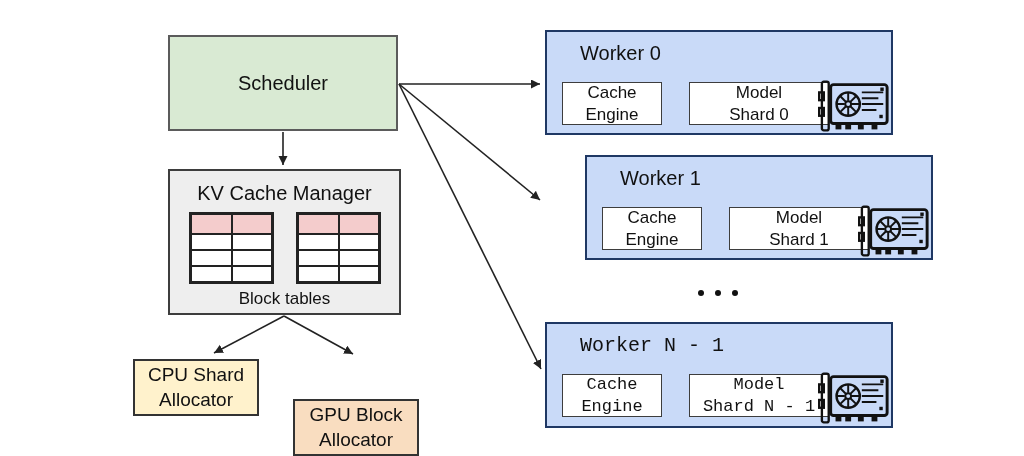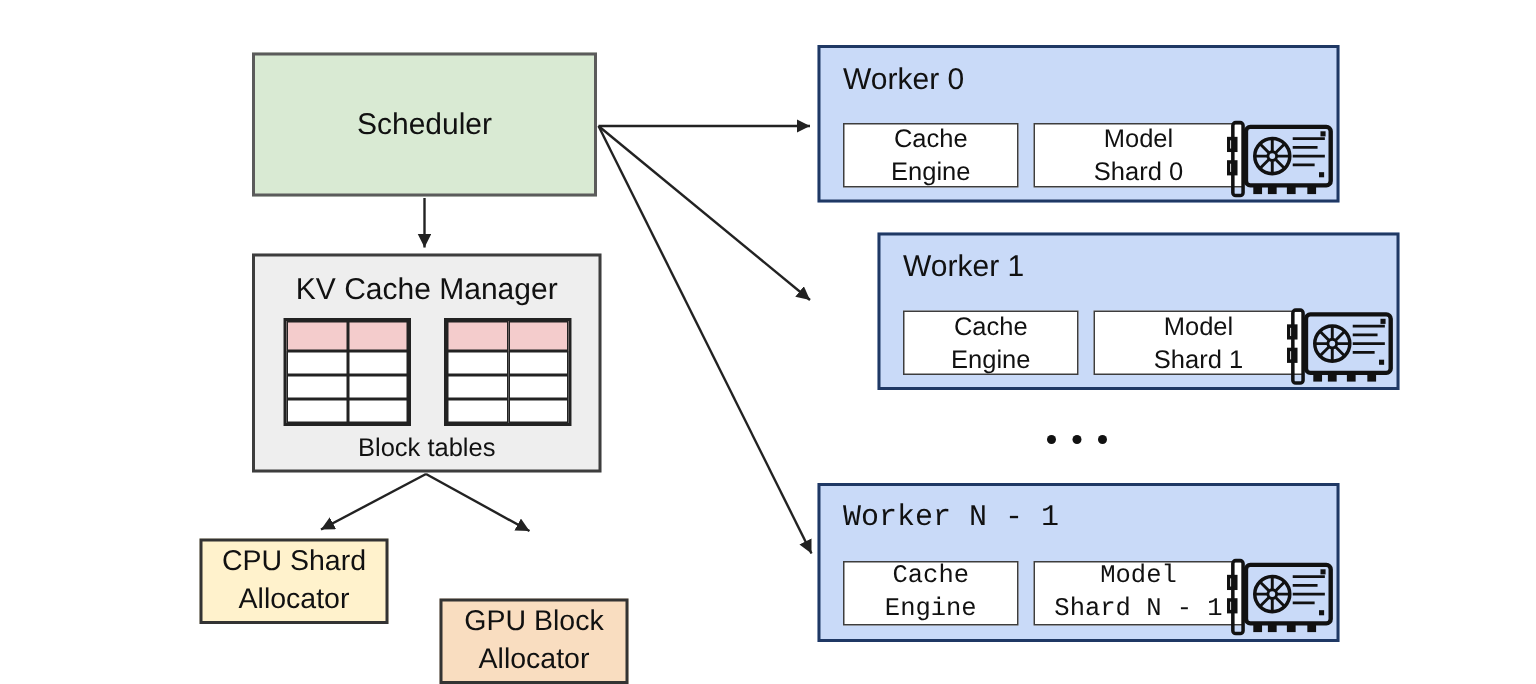--- a/index.html
+++ b/index.html
@@ -54,29 +54,29 @@
 
   
   .worker {
     left: 545px; width: 348px; height: 105px;
     background: var(--worker-fill); border: 2px solid var(--worker-border);
   }
   .worker-0 { top: 30px; }
   .worker-1 { top: 155px; margin-left: 40px; }
   .worker-n { top: 322px; height: 106px; font-family: Liberation Mono, monospace; }
   .worker-title {
-    left: 15px; top: 10px; width: 250px; height: 24px;
+    left: 33px; top: 10px; width: 250px; height: 24px;
     font-size: 20px; text-align: left;
   }
   .inner-box {
     top: 50px; height: 43px;
     background: #ffffff; border: 1.5px solid #3d3d3d;
     font-size: 17px; line-height: 1.25;
   }
-  .cache-engine { left: 15px; width: 117px; }
+  .cache-engine { left: 15px; width: 100px; }
   .model-shard { left: 142px; width: 140px; }
   .gpu-icon-wrap { left: 271px; top: 46px; width: 74px; height: 58px; }
 
   
   .dots { left: 698px; top: 288px; width: 40px; height: 10px;
     display: flex; justify-content: space-between; align-items: center; }
   .dot { width: 6px; height: 6px; border-radius: 50%; background: #111; } 
 
   
   #arrows { position: absolute; left: 0; top: 0; width: 1024px; height: 456px; pointer-events: none; }

